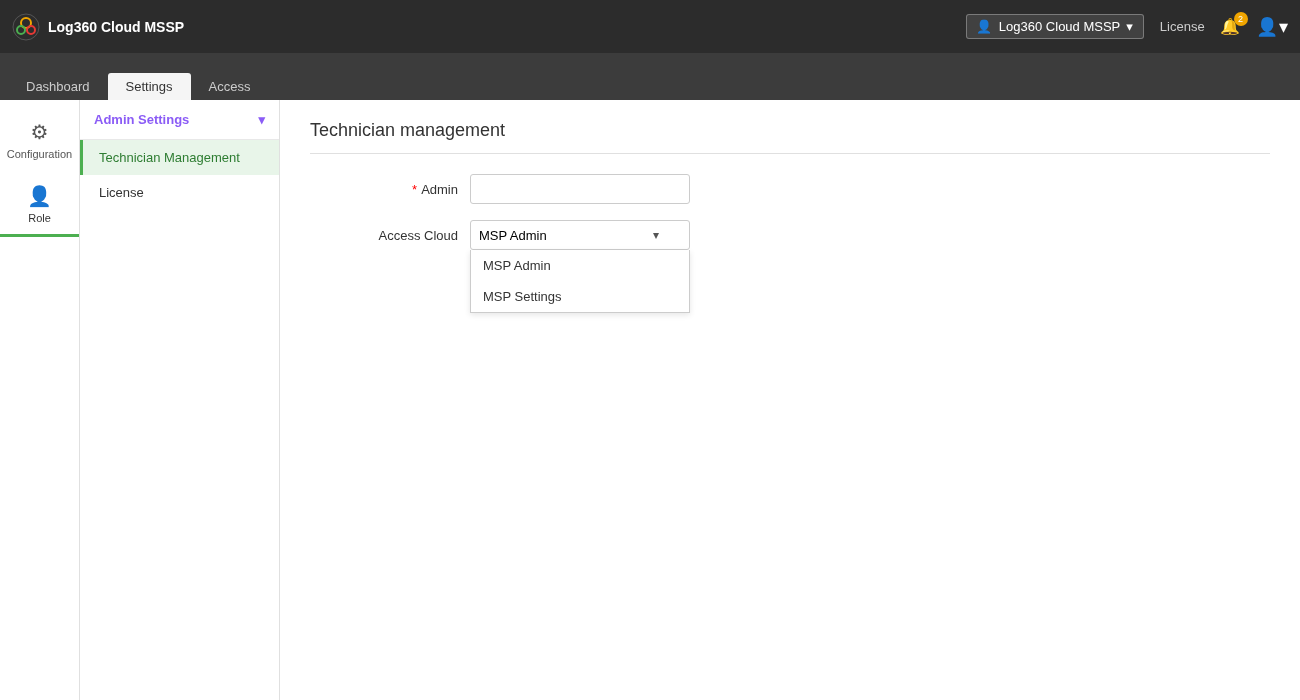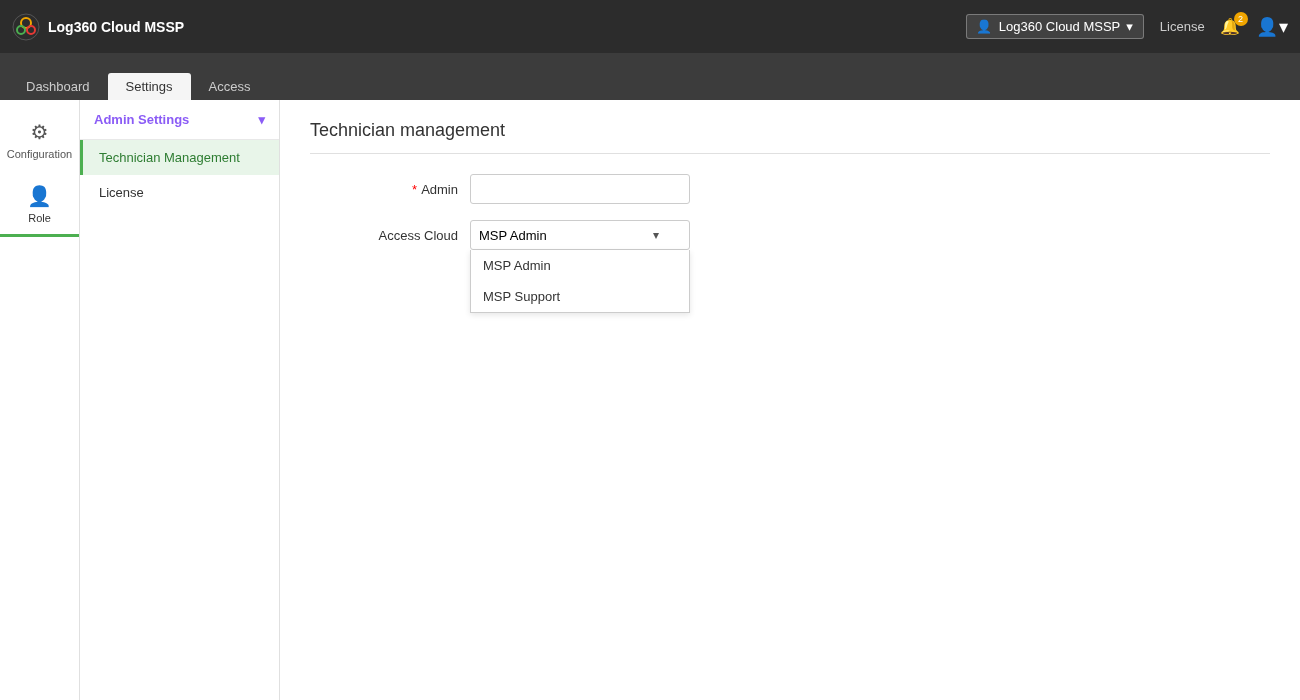--- a/index.html
+++ b/index.html
@@ -321,19 +321,19 @@
 
     <div class="form-row">
       <div class="form-label">Access Cloud</div>
       <div class="select-wrapper">
         <div class="select-display">
           <span>MSP Admin</span>
           <span class="select-chevron">▾</span>
         </div>
         <div class="dropdown-menu">
           <div class="dropdown-item">MSP Admin</div>
-          <div class="dropdown-item hovered">MSP Support</div>
+          <div class="dropdown-item hovered">MSP Settings</div>
         </div>
       </div>
     </div>
 
   </div>
 </div>
 
 </body></html>

